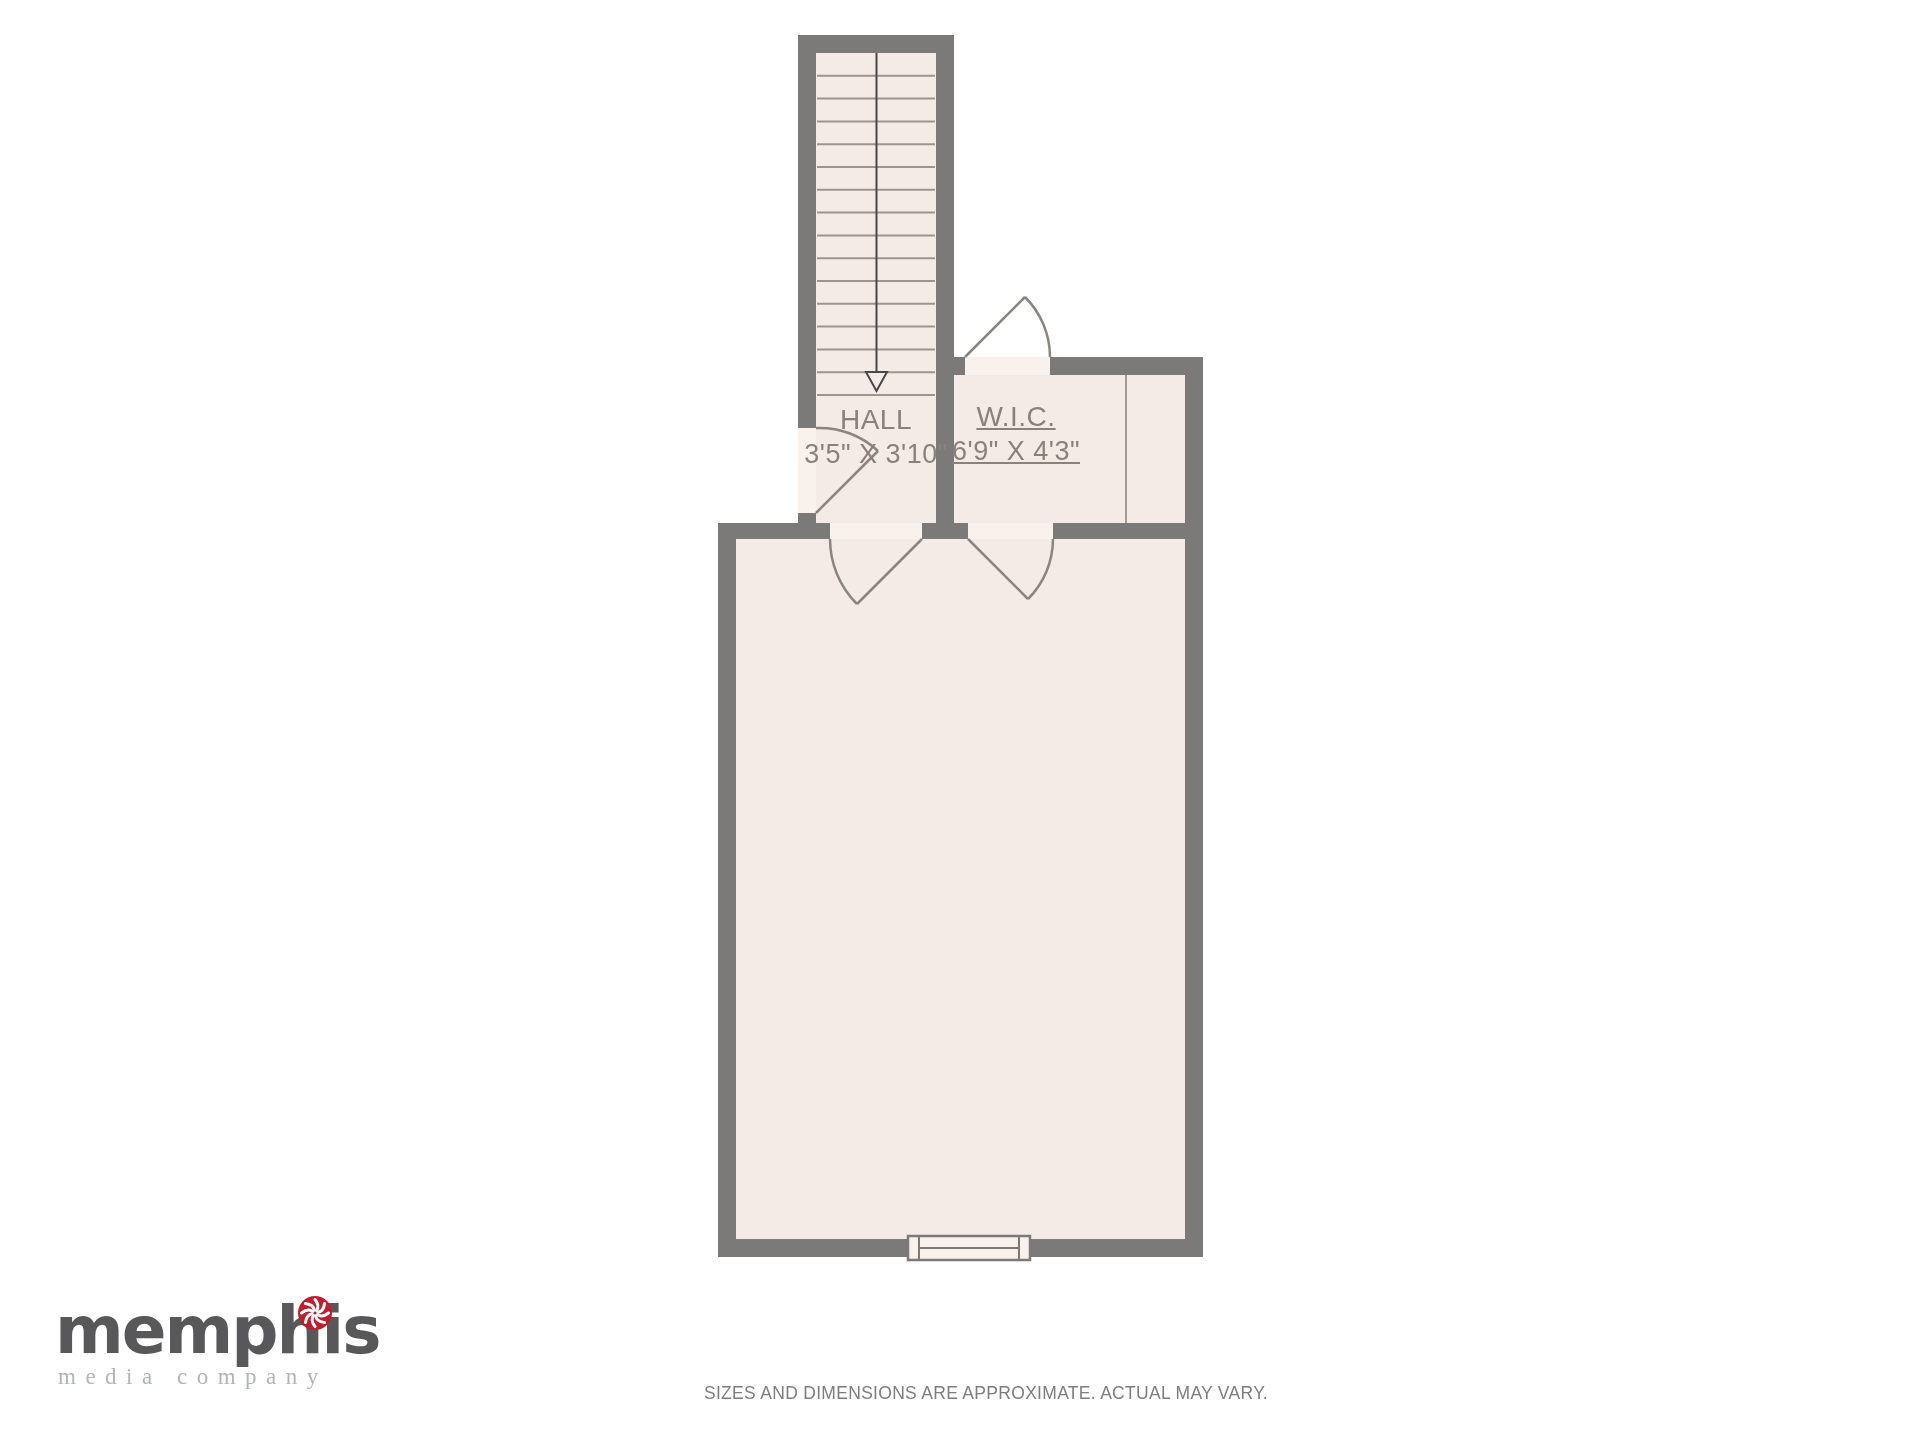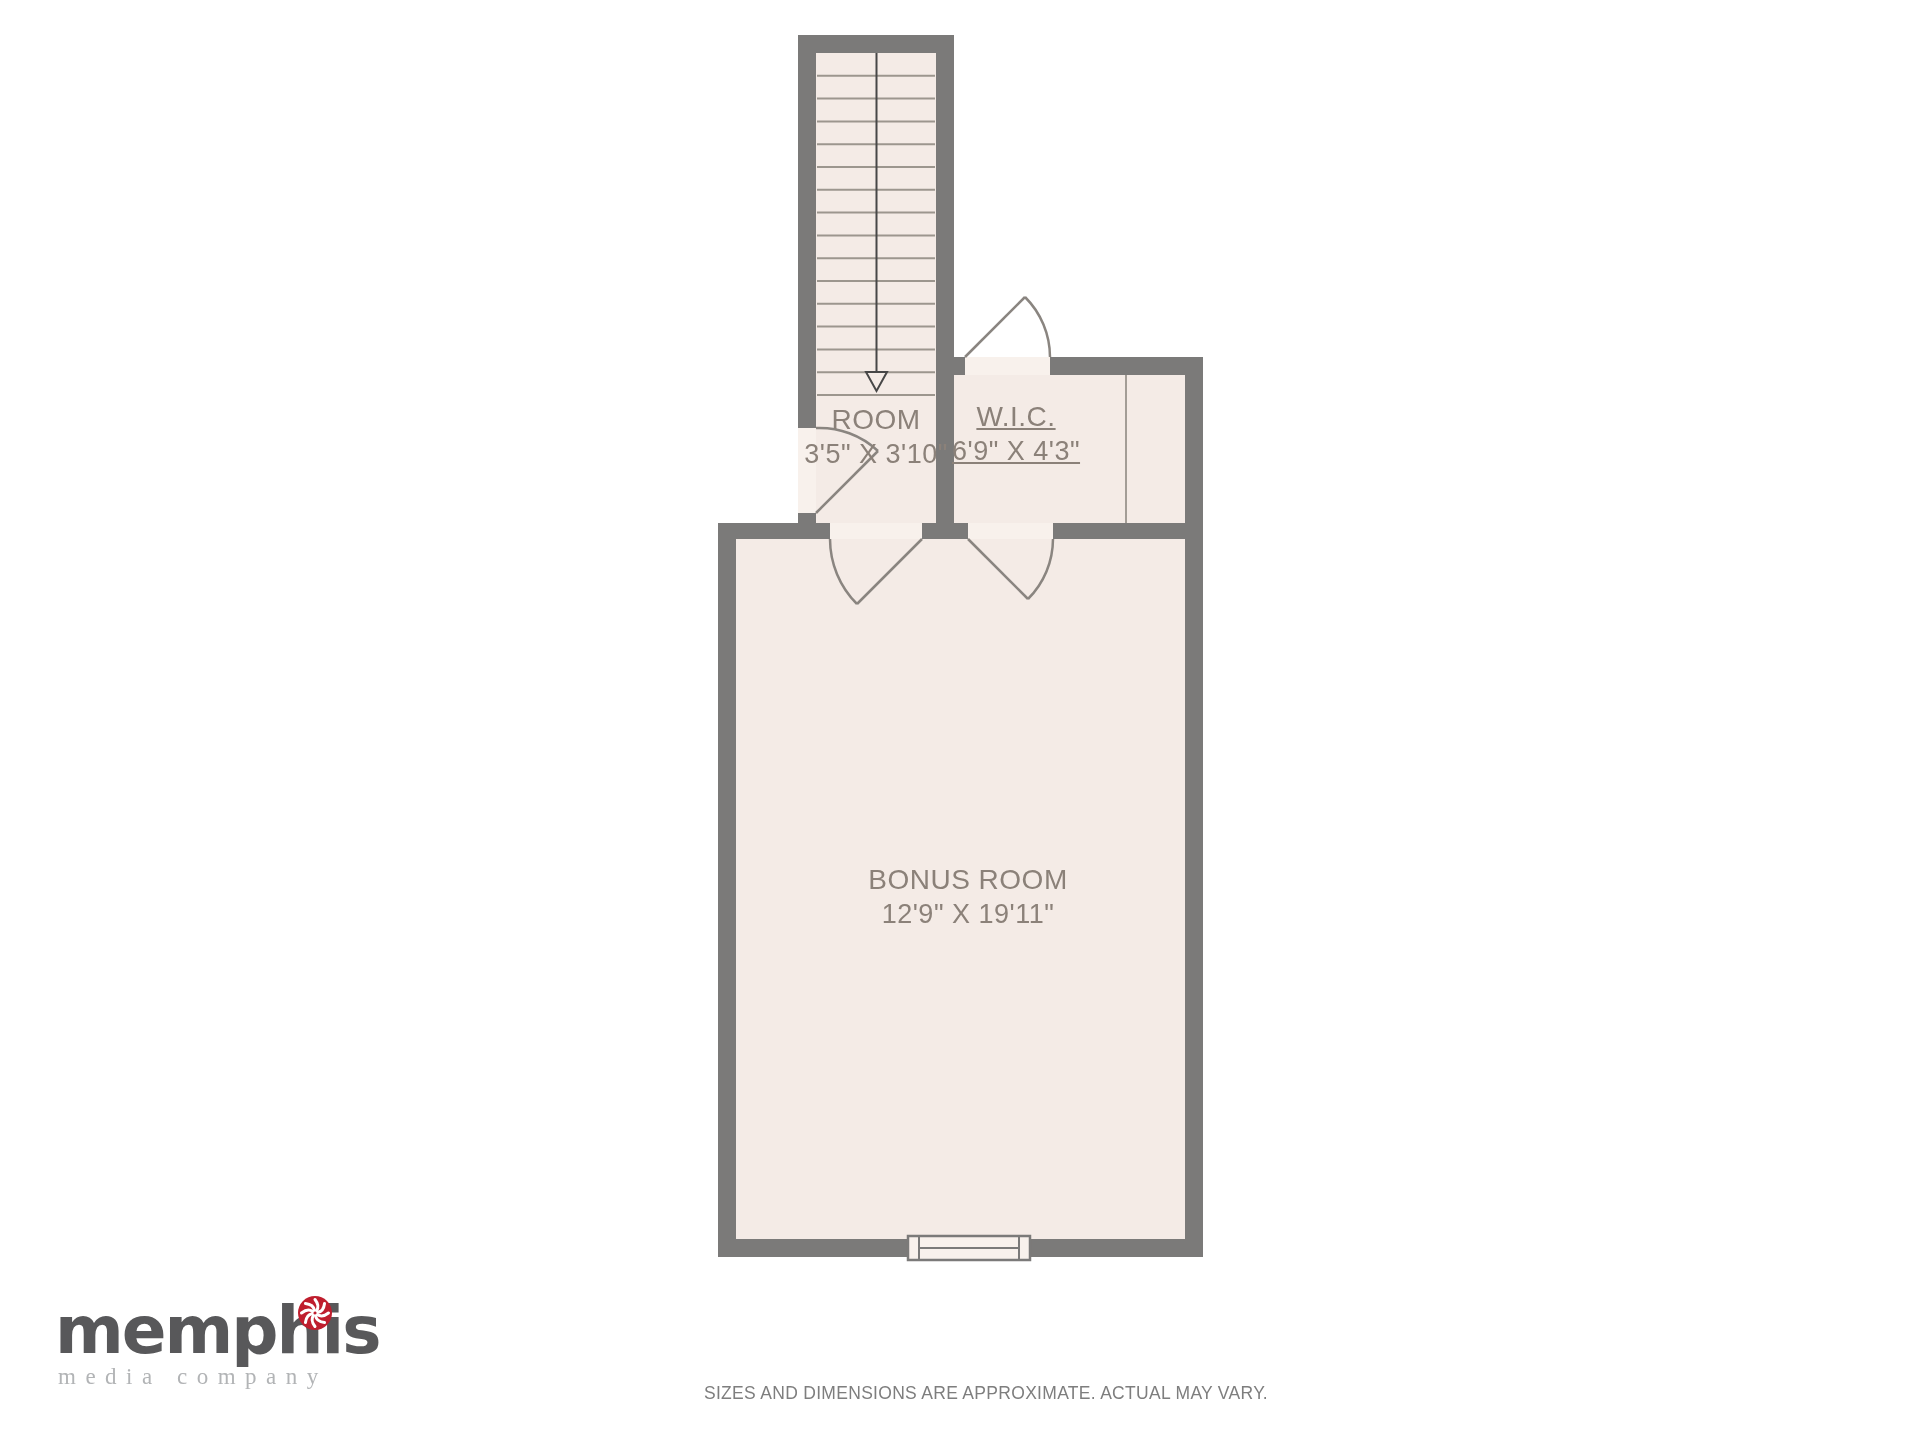--- a/index.html
+++ b/index.html
@@ -130,33 +130,29 @@
 
     <g>
       <rect class="window-frame" x="908" y="1236" width="122" height="24"></rect>
       <line class="window-line" x1="919" y1="1236" x2="919" y2="1260"></line>
       <line class="window-line" x1="1019" y1="1236" x2="1019" y2="1260"></line>
       <line class="window-line" x1="919" y1="1248" x2="1019" y2="1248"></line>
     </g>
   </svg>
 
   <div class="room-label" style="left:876px;top:403px;">
-    <div class="room-name">ROOM</div>
+    <div class="room-name">HALL</div>
     <div class="room-dims">3'5" X 3'10"</div>
   </div>
 
   <div class="room-label" style="left:1016px;top:400px;text-decoration:underline;">
     <div class="room-name">W.I.C.</div>
     <div class="room-dims">6'9" X 4'3"</div>
   </div>
 
-  <div class="room-label" style="left:968px;top:863px;">
-    <div class="room-name">BONUS ROOM</div>
-    <div class="room-dims">12'9" X 19'11"</div>
-  </div>
 
   <div id="logo">
     <div class="logo-brand">memphis</div>
     <svg class="logo-aperture" width="38" height="38" viewBox="-19 -19 38 38">
       <circle r="17" fill="#bf1e2e"></circle>
       <g stroke="#ffffff" stroke-width="3" fill="none" stroke-linecap="round">
         <path d="M 0 -13.5 Q 5 -7 1.5 -2.5"></path>
         <path d="M 0 -13.5 Q 5 -7 1.5 -2.5" transform="rotate(45)"></path>
         <path d="M 0 -13.5 Q 5 -7 1.5 -2.5" transform="rotate(90)"></path>
         <path d="M 0 -13.5 Q 5 -7 1.5 -2.5" transform="rotate(135)"></path>

